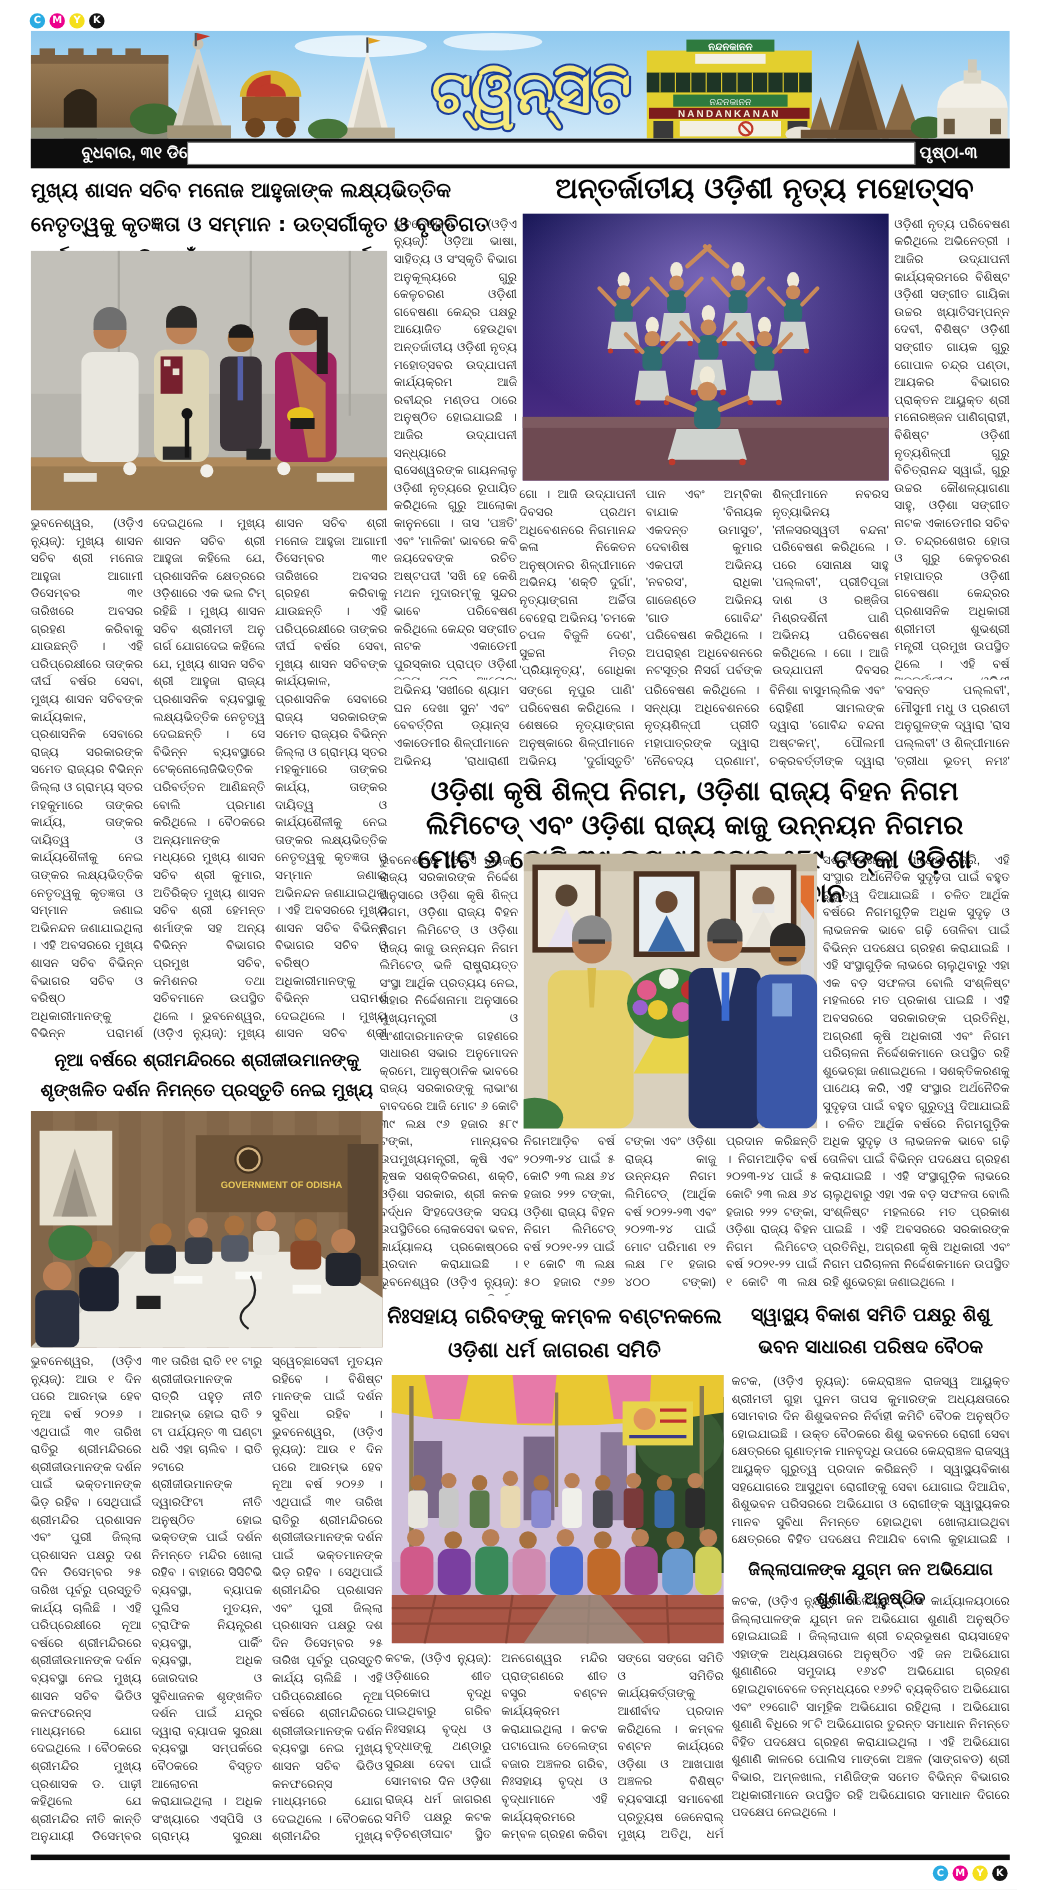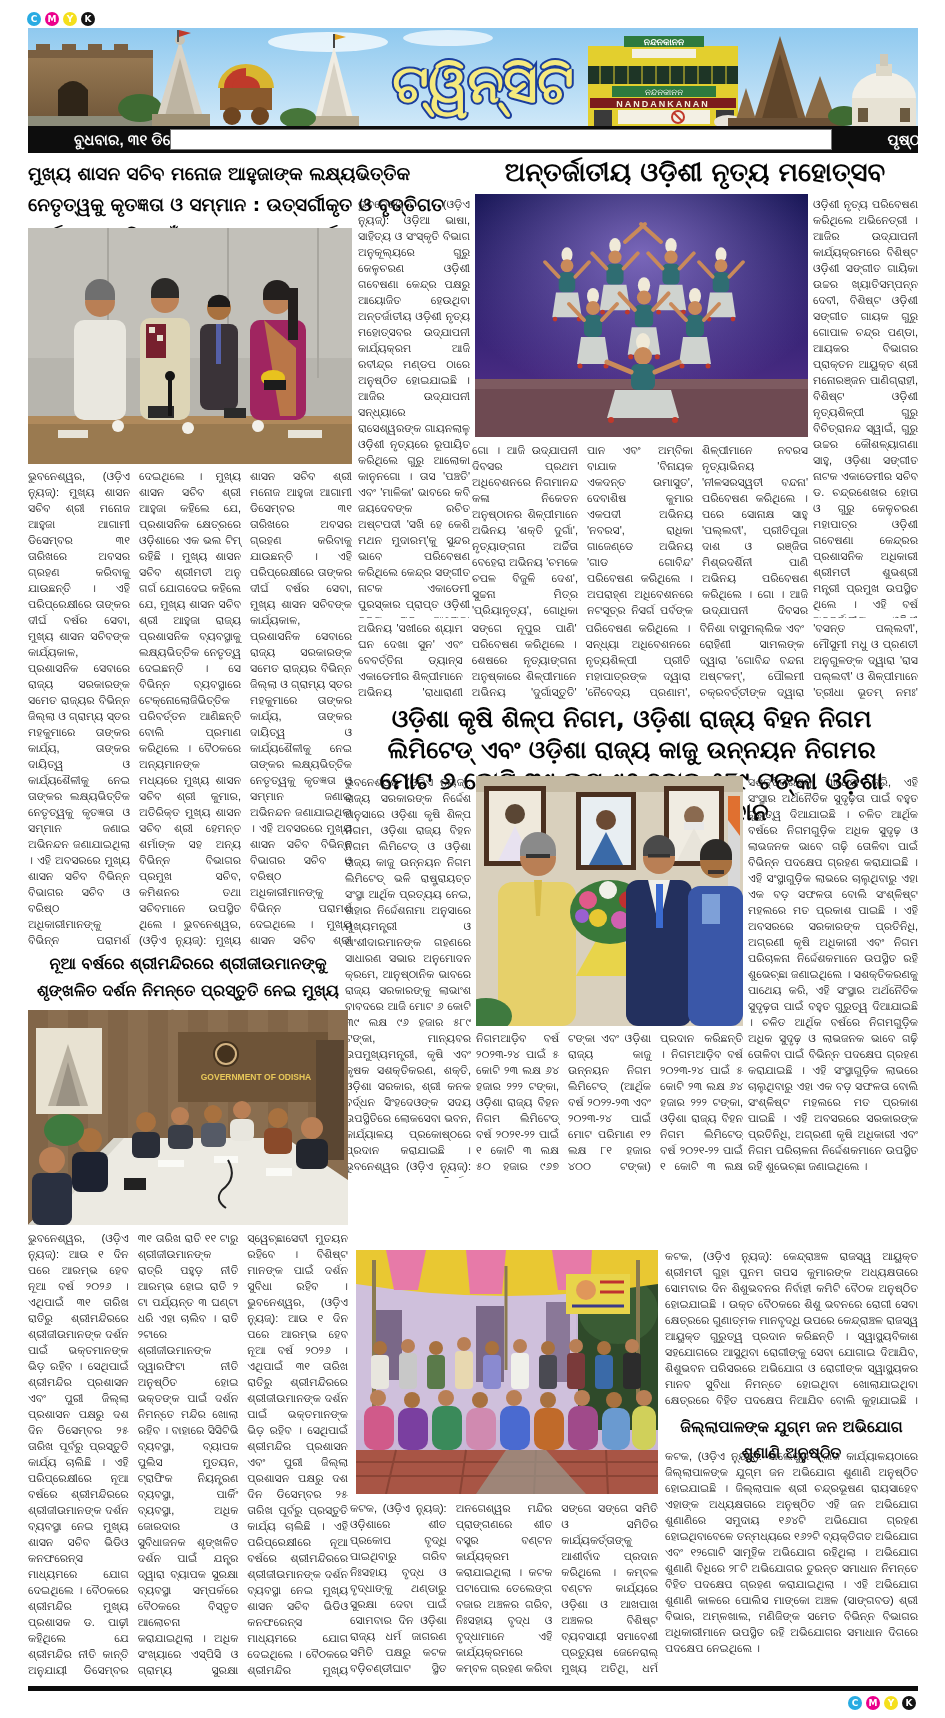--- a/index.html
+++ b/index.html
@@ -138,21 +138,21 @@
         <rect x="852" y="26" width="8" height="12" fill="#cfc9b8"></rect>
         <rect x="830" y="80" width="10" height="14" fill="#6b5a40"></rect>
           <rect x="872" y="80" width="10" height="14" fill="#6b5a40"></rect>
       </g>
     </svg>
   </div>
 
   <div class="abs datebar" style="left:28px;top:126px;width:890px;height:27px;">
     <div class="abs date" style="left:46px;top:5px;">ବୁଧବାର, ୩୧ ଡିସେମ୍ବର, ୨୦୨୫</div>
     <div class="abs whitebox" style="left:142px;top:3px;width:660px;height:19px;"></div>
-    <div class="abs pageno" style="left:808px;top:5px;width:104px;text-align:right;">ପୃଷ୍ଠା-୩</div>
+    <div class="abs pageno" style="left:808px;top:5px;width:104px;text-align:left;">ପୃଷ୍ଠା-୩</div>
   </div>
 
   <div class="abs headline" style="left:28px;top:158px;width:442px;height:64px;font-size:18.5px;line-height:31px;">ମୁଖ୍ୟ ଶାସନ ସଚିବ ମନୋଜ ଆହୁଜାଙ୍କ  ଲକ୍ଷ୍ୟଭିତ୍ତିକ ନେତୃତ୍ୱକୁ କୃତଜ୍ଞତା ଓ ସମ୍ମାନ :  ଉତ୍ସର୍ଗୀକୃତ ଓ ବୃତ୍ତିଗତ କାର୍ଯ୍ୟ ସଂସ୍କୃତି ପାଇଁ ପ୍ରେରଣା ଓ ପରାମର୍ଶ</div>
 
   <div class="abs headline center" style="left:472px;top:154px;width:446px;height:38px;font-size:26px;line-height:36px;">ଅନ୍ତର୍ଜାତୀୟ ଓଡ଼ିଶୀ ନୃତ୍ୟ ମହୋତ୍ସବ ଉଦ୍‌ଯାପିତ</div>
 
   <div class="abs" style="left:28px;top:228px;width:324px;height:236px;">
     <svg width="324" height="236" viewBox="0 0 324 236">
       <rect width="324" height="236" fill="#b7b5ae"></rect>
       <rect x="0" y="0" width="324" height="130" fill="#c2c0b9"></rect>
@@ -388,20 +388,21 @@
         <rect x="238" y="158" width="26" height="8" fill="#fafaf6"></rect>
         <path d="M200 150 q10 18 -6 30 q-8 10 4 18" stroke="#222" stroke-width="2" fill="none"></path>
         <rect x="96" y="168" width="22" height="12" fill="#222"></rect>
       </g>
       <ellipse cx="36" cy="120" rx="20" ry="16" fill="#3f7a3f"></ellipse>
     </svg>
   </div>
 
   <div class="abs bodytext cols3" style="left:28px;top:1230px;width:320px;height:452px;">ଭୁବନେଶ୍ୱର, (ଓଡ଼ିଏ ନ୍ୟୁଜ୍): ଆଉ ୧ ଦିନ ପରେ ଆରମ୍ଭ ହେବ ନୂଆ ବର୍ଷ ୨୦୨୬ । ଏଥିପାଇଁ ୩୧ ତାରିଖ ରାତିରୁ ଶ୍ରୀମନ୍ଦିରରେ ଶ୍ରୀଜୀଉମାନଙ୍କ ଦର୍ଶନ ପାଇଁ ଭକ୍ତମାନଙ୍କ ଭିଡ଼ ରହିବ । ସେଥିପାଇଁ ଶ୍ରୀମନ୍ଦିର ପ୍ରଶାସନ ଏବଂ ପୁରୀ ଜିଲ୍ଲା ପ୍ରଶାସନ ପକ୍ଷରୁ ଦଶ ଦିନ ଡିସେମ୍ବର ୨୫ ତାରିଖ ପୂର୍ବରୁ ପ୍ରସ୍ତୁତି କାର୍ଯ୍ୟ ଚାଲିଛି । ଏହି ପରିପ୍ରେକ୍ଷୀରେ ନୂଆ ବର୍ଷରେ ଶ୍ରୀମନ୍ଦିରରେ ଶ୍ରୀଜୀଉମାନଙ୍କ ଦର୍ଶନ ବ୍ୟବସ୍ଥା ନେଇ ମୁଖ୍ୟ ଶାସନ ସଚିବ ଭିଡିଓ କନଫରେନ୍ସ ମାଧ୍ୟମରେ ଯୋଗ ଦେଇଥିଲେ । ବୈଠକରେ ଶ୍ରୀମନ୍ଦିର ମୁଖ୍ୟ ପ୍ରଶାସକ ଡ. ପାଢ଼ୀ କହିଥିଲେ ଯେ ଶ୍ରୀମନ୍ଦିର ନୀତି କାନ୍ତି ଅନୁଯାୟୀ ଡିସେମ୍ବର ୩୧ ତାରିଖ ରାତି ୧୧ ଟାରୁ ଶ୍ରୀଜୀଉମାନଙ୍କ ରାତ୍ରି ପହୁଡ଼ ନୀତି ଆରମ୍ଭ ହୋଇ ରାତି ୨ ଟା ପର୍ଯ୍ୟନ୍ତ ୩ ଘଣ୍ଟା ଧରି ଏହା ଚାଲିବ । ରାତି ୨ଟାରେ ଶ୍ରୀଜୀଉମାନଙ୍କ ଦ୍ୱାରଫିଟା ନୀତି ଅନୁଷ୍ଠିତ ହୋଇ ଭକ୍ତଙ୍କ ପାଇଁ ଦର୍ଶନ ନିମନ୍ତେ ମନ୍ଦିର ଖୋଲା ରହିବ । ବାହାରେ ସିସିଟିଭି ବ୍ୟବସ୍ଥା, ବ୍ୟାପକ ପୁଲିସ ମୁତୟନ, ଟ୍ରାଫିକ ନିୟନ୍ତ୍ରଣ ବ୍ୟବସ୍ଥା, ପାର୍କିଂ ବ୍ୟବସ୍ଥା, ଅଧିକ ଜୋରଦାର ଓ ସୁବିଧାଜନକ ଶୃଙ୍ଖଳିତ ଦର୍ଶନ ପାଇଁ ଯନ୍ତ୍ର ଦ୍ୱାରା ବ୍ୟାପକ ସୁରକ୍ଷା ବ୍ୟବସ୍ଥା ସମ୍ପର୍କରେ ବୈଠକରେ ବିସ୍ତୃତ ଆଲୋଚନା କରାଯାଇଥିଲା । ଅଧିକ ସଂଖ୍ୟାରେ ଏସ୍‌ପିସି ଓ ଗ୍ରାମ୍ୟ ସୁରକ୍ଷା ସ୍ୱେଚ୍ଛାସେବୀ ମୁତୟନ ରହିବେ । ବିଶିଷ୍ଟ ମାନଙ୍କ ପାଇଁ ଦର୍ଶନ ସୁବିଧା ରହିବ । ଭୁବନେଶ୍ୱର, (ଓଡ଼ିଏ ନ୍ୟୁଜ୍): ଆଉ ୧ ଦିନ ପରେ ଆରମ୍ଭ ହେବ ନୂଆ ବର୍ଷ ୨୦୨୬ । ଏଥିପାଇଁ ୩୧ ତାରିଖ ରାତିରୁ ଶ୍ରୀମନ୍ଦିରରେ ଶ୍ରୀଜୀଉମାନଙ୍କ ଦର୍ଶନ ପାଇଁ ଭକ୍ତମାନଙ୍କ ଭିଡ଼ ରହିବ । ସେଥିପାଇଁ ଶ୍ରୀମନ୍ଦିର ପ୍ରଶାସନ ଏବଂ ପୁରୀ ଜିଲ୍ଲା ପ୍ରଶାସନ ପକ୍ଷରୁ ଦଶ ଦିନ ଡିସେମ୍ବର ୨୫ ତାରିଖ ପୂର୍ବରୁ ପ୍ରସ୍ତୁତି କାର୍ଯ୍ୟ ଚାଲିଛି । ଏହି ପରିପ୍ରେକ୍ଷୀରେ ନୂଆ ବର୍ଷରେ ଶ୍ରୀମନ୍ଦିରରେ ଶ୍ରୀଜୀଉମାନଙ୍କ ଦର୍ଶନ ବ୍ୟବସ୍ଥା ନେଇ ମୁଖ୍ୟ ଶାସନ ସଚିବ ଭିଡିଓ କନଫରେନ୍ସ ମାଧ୍ୟମରେ ଯୋଗ ଦେଇଥିଲେ । ବୈଠକରେ ଶ୍ରୀମନ୍ଦିର ମୁଖ୍ୟ ପ୍ରଶାସକ ଡ. ପାଢ଼ୀ କହିଥିଲେ ଯେ ଶ୍ରୀମନ୍ଦିର ନୀତି କାନ୍ତି ଅନୁଯାୟୀ ଡିସେମ୍ବର ୩୧ ତାରିଖ ରାତି ୧୧ ଟାରୁ ଶ୍ରୀଜୀଉମାନଙ୍କ ରାତ୍ରି ପହୁଡ଼ ନୀତି ଆରମ୍ଭ ହୋଇ ରାତି ୨ ଟା ପର୍ଯ୍ୟନ୍ତ ୩ ଘଣ୍ଟା ଧରି ଏହା ଚାଲିବ । ରାତି ୨ଟାରେ ଶ୍ରୀଜୀଉମାନଙ୍କ ଦ୍ୱାରଫିଟା ନୀତି ଅନୁଷ୍ଠିତ ହୋଇ ଭକ୍ତଙ୍କ ପାଇଁ ଦର୍ଶନ ନିମନ୍ତେ ମନ୍ଦିର ଖୋଲା ରହିବ । ବାହାରେ ସିସିଟିଭି ବ୍ୟବସ୍ଥା, ବ୍ୟାପକ ପୁଲିସ ମୁତୟନ, ଟ୍ରାଫିକ ନିୟନ୍ତ୍ରଣ ବ୍ୟବସ୍ଥା, ପାର୍କିଂ ବ୍ୟବସ୍ଥା, ଅଧିକ ଜୋରଦାର ଓ ସୁବିଧାଜନକ ଶୃଙ୍ଖଳିତ ଦର୍ଶନ ପାଇଁ ଯନ୍ତ୍ର ଦ୍ୱାରା ବ୍ୟାପକ ସୁରକ୍ଷା ବ୍ୟବସ୍ଥା ସମ୍ପର୍କରେ ବୈଠକରେ ବିସ୍ତୃତ ଆଲୋଚନା କରାଯାଇଥିଲା । ଅଧିକ ସଂଖ୍ୟାରେ ଏସ୍‌ପିସି ଓ ଗ୍ରାମ୍ୟ ସୁରକ୍ଷା ସ୍ୱେଚ୍ଛାସେବୀ ମୁତୟନ ରହିବେ । ବିଶିଷ୍ଟ ମାନଙ୍କ ପାଇଁ ଦର୍ଶନ ସୁବିଧା ରହିବ ।</div>
 
+  <div class="abs headline center" style="left:350px;top:1182px;width:308px;height:64px;font-size:19px;line-height:31px;">ନିଃସହାୟ ଗରିବଙ୍କୁ କମ୍ବଳ ବଣ୍ଟନକଲେ ଓଡ଼ିଶା ଧର୍ମ ଜାଗରଣ  ସମିତି</div>
 
   <div class="abs" style="left:356px;top:1250px;width:302px;height:244px;">
     <svg width="302" height="244" viewBox="0 0 302 244">
       <rect width="302" height="244" fill="#c9b8d8"></rect>
       <g>
         <rect x="0" y="30" width="220" height="140" fill="#cfc0dc"></rect>
         <rect x="20" y="60" width="26" height="70" fill="#7a6888"></rect>
         <rect x="120" y="56" width="28" height="76" fill="#7a6888"></rect>
         <rect x="190" y="52" width="24" height="80" fill="#8a7898"></rect>
         <rect x="222" y="20" width="80" height="160" fill="#2f4a2a"></rect>
@@ -473,20 +474,21 @@
         <line x1="110" y1="200" x2="104" y2="244" stroke="#8a4435" stroke-width="2"></line>
         <line x1="180" y1="200" x2="178" y2="244" stroke="#8a4435" stroke-width="2"></line>
         <line x1="250" y1="200" x2="252" y2="244" stroke="#8a4435" stroke-width="2"></line>
         <path d="M120 244 L150 200 L190 200 L230 244 Z" fill="#9a9a8e" opacity="0.7"></path>
       </g>
     </svg>
   </div>
 
   <div class="abs bodytext cols3" style="left:350px;top:1500px;width:308px;height:186px;">କଟକ, (ଓଡ଼ିଏ ନ୍ୟୁଜ୍): ଓଡ଼ିଶାରେ ଶୀତ ପ୍ରକୋପ ବୃଦ୍ଧି ପାଇଥିବାରୁ ଗରିବ ନିଃସହାୟ ବୃଦ୍ଧ ଓ ବୃଦ୍ଧାଙ୍କୁ ଥଣ୍ଡାରୁ ସୁରକ୍ଷା ଦେବା ପାଇଁ ସୋମବାର ଦିନ ଓଡ଼ିଶା ରାଜ୍ୟ ଧର୍ମ ଜାଗରଣ ସମିତି ପକ୍ଷରୁ କଟକ ବଡ଼ିଚଣ୍ଡୀଘାଟ ସ୍ଥିତ ଅନଗେଶ୍ୱର ମନ୍ଦିର ପ୍ରାଙ୍ଗଣରେ ଶୀତ ବସ୍ତ୍ର ବଣ୍ଟନ କାର୍ଯ୍ୟକ୍ରମ କରାଯାଇଥିଲା । କଟକ ପଟାପୋଲ ତେଲେଙ୍ଗ ବଜାର ଅଞ୍ଚଳର ଗରିବ, ନିଃସହାୟ ବୃଦ୍ଧ ଓ ବୃଦ୍ଧାମାନେ ଏହି କାର୍ଯ୍ୟକ୍ରମରେ କମ୍ବଳ ଗ୍ରହଣ କରିବା ସଙ୍ଗେ ସଙ୍ଗେ ସମିତି ଓ ସମିତିର କାର୍ଯ୍ୟକର୍ତ୍ତାଙ୍କୁ ଆଶୀର୍ବାଦ ପ୍ରଦାନ କରିଥିଲେ । କମ୍ବଳ ବଣ୍ଟନ କାର୍ଯ୍ୟରେ ଓଡ଼ିଶା ଓ ଆଖପାଖ ଅଞ୍ଚଳର ବିଶିଷ୍ଟ ବ୍ୟବସାୟୀ ସମାବେଶୀ ପ୍ରତ୍ୟୁଷ ଜେନେରାଲ୍ ମୁଖ୍ୟ ଅତିଥି, ଧର୍ମ ଜାଗରଣର ପୂର୍ବ ଭାରତ କ୍ଷେତ୍ର ପ୍ରମୁଖ ବିଜୟ କୁମାର ଶୁକ୍ଲା ସମ୍ମାନନୀୟ ଅତିଥି ରୂପେ ଯୋଗ ଦେଇଥିଲେ । ରାଜ୍ୟ ଧର୍ମଜାଗରଣ ସମିତିର ସଭାପତି ଚେତନାଥ ପ୍ରଧାନ, ଉପସଭାପତି ତିରୁପତି ଅଗ୍ରୱାଲ, ସଂଯୋଜକ ମଦନ ମହନ୍ତ, ଥାଇରାମ୍ ଦାରୁ, ମହାନ୍ତି, ସାର୍ଥକ ନାୟକ, ସାହୁ, ଗୋପୀନାଥ ଏନ୍.ଶିବଶଙ୍କର ରାଓ, ବି. ରାଓ, ଏ.ସାବିତ୍ରୀ ପ୍ରମୁଖ କାର୍ଯ୍ୟକର୍ତ୍ତା ମାନେ କମ୍ବଳ ବଣ୍ଟନ କାର୍ଯ୍ୟକ୍ରମ ପରିଚାଳନା କରିଥିଲେ । ଶେଷରେ ଧ୍ରୁବ ଚରଣ ସାହୁ ଏହି ସାଧୁ ଉଦ୍ୟମ ଏବଂ ସହଯୋଗ ପାଇଁ ଧନ୍ୟବାଦ ଦେଇଥିଲେ ।</div>
 
+  <div class="abs headline center" style="left:665px;top:1182px;width:253px;height:60px;font-size:17px;line-height:29px;">ସ୍ୱାସ୍ଥ୍ୟ ବିକାଶ ସମିତି ପକ୍ଷରୁ ଶିଶୁ ଭବନ ସାଧାରଣ ପରିଷଦ ବୈଠକ</div>
 
   <div class="abs bodytext" style="left:665px;top:1248px;width:253px;height:162px;">କଟକ, (ଓଡ଼ିଏ ନ୍ୟୁଜ୍): କେନ୍ଦ୍ରାଞ୍ଚଳ ରାଜସ୍ୱ ଆୟୁକ୍ତ ଶ୍ରୀମତୀ ଗୁହା ପୁନମ ତାପସ କୁମାରଙ୍କ ଅଧ୍ୟକ୍ଷତାରେ ସୋମବାର ଦିନ ଶିଶୁଭବନର ନିର୍ବାହୀ କମିଟି ବୈଠକ ଅନୁଷ୍ଠିତ ହୋଇଯାଇଛି । ଉକ୍ତ ବୈଠକରେ ଶିଶୁ ଭବନରେ ରୋଗୀ ସେବା କ୍ଷେତ୍ରରେ ଗୁଣାତ୍ମକ ମାନବୃଦ୍ଧି ଉପରେ କେନ୍ଦ୍ରାଞ୍ଚଳ ରାଜସ୍ୱ ଆୟୁକ୍ତ ଗୁରୁତ୍ୱ ପ୍ରଦାନ କରିଛନ୍ତି । ସ୍ୱାସ୍ଥ୍ୟବିକାଶ ସହଯୋଗରେ ଆସୁଥିବା ରୋଗୀଙ୍କୁ ସେବା ଯୋଗାଇ ଦିଆଯିବ, ଶିଶୁଭବନ ପରିସରରେ ଅଭିଯୋଗ ଓ ରୋଗୀଙ୍କ ସ୍ୱାସ୍ଥ୍ୟକର ମାନବ ସୁବିଧା ନିମନ୍ତେ ହୋଇଥିବା ଖୋଲାଯାଇଥିବା କ୍ଷେତ୍ରରେ ବିହିତ ପଦକ୍ଷେପ ନିଆଯିବ ବୋଲି କୁହାଯାଇଛି । ମୁକ୍ତାତ୍ମକ ଅଭିଯୋଗ ଶୁଣାଣି ଦୃଷ୍ଟି ଦେବା ସହ ଶିଶୁଭବନ ପରିସର ମଧ୍ୟରେ ସ୍ଥାନ ନିର୍ଣ୍ଣୟ କରାଯାଇ ଟେଣ୍ଡରଗୋଳ ନିୟୋଜନ କରାଯିବ ଏବଂ ରୋଗୀ ମାନଙ୍କୁ ଭଲ ଭାବରେ ଯେଉଁ ଯେଉଁ ପଦକ୍ଷେପ ଦିଆଯିବ ତାହା ଶିଶୁ ଭବନ ଅଧିକାରୀଙ୍କୁ ନିର୍ଦ୍ଦେଶ ଦିଆଯାଇଛି । ଉକ୍ତ ବୈଠକରେ ନିର୍ବାହୀ କମିଟି ଓ ପରିଚାଳନାର ସମସ୍ତ ଶିଶୁଭବନ ଓ କର୍ତ୍ତୃପକ୍ଷ ପ୍ରମୁଖ ଉପସ୍ଥିତ ଥିଲେ ।</div>
 
   <div class="abs headline center" style="left:665px;top:1414px;width:253px;height:28px;font-size:15.5px;line-height:26px;">ଜିଲ୍ଲାପାଳଙ୍କ ଯୁଗ୍ମ ଜନ ଅଭିଯୋଗ ଶୁଣାଣି ଅନୁଷ୍ଠିତ</div>
 
   <div class="abs bodytext" style="left:665px;top:1448px;width:253px;height:230px;">କଟକ, (ଓଡ଼ିଏ ନ୍ୟୁଜ୍): ସାଲେପୁର ବ୍ଲକ କାର୍ଯ୍ୟାଳୟଠାରେ ଜିଲ୍ଲାପାଳଙ୍କ ଯୁଗ୍ମ ଜନ ଅଭିଯୋଗ ଶୁଣାଣି ଅନୁଷ୍ଠିତ ହୋଇଯାଇଛି । ଜିଲ୍ଲାପାଳ ଶ୍ରୀ ଚନ୍ଦ୍ରଭୂଷଣ ରାୟସାହେବ ଏହାଙ୍କ ଅଧ୍ୟକ୍ଷତାରେ ଅନୁଷ୍ଠିତ ଏହି ଜନ ଅଭିଯୋଗ ଶୁଣାଣିରେ ସମୁଦାୟ ୧୬୪ଟି ଅଭିଯୋଗ ଗ୍ରହଣ ହୋଇଥିବାବେଳେ ତନ୍ମଧ୍ୟରେ ୧୬୨ଟି ବ୍ୟକ୍ତିଗତ ଅଭିଯୋଗ ଏବଂ ୧୨ଗୋଟି ସାମୂହିକ ଅଭିଯୋଗ ରହିଥିଲା । ଅଭିଯୋଗ ଶୁଣାଣି ବିଧିରେ ୨୮ଟି ଅଭିଯୋଗର ତୁରନ୍ତ ସମାଧାନ ନିମନ୍ତେ ବିହିତ ପଦକ୍ଷେପ ଗ୍ରହଣ କରାଯାଇଥିଲା । ଏହି ଅଭିଯୋଗ ଶୁଣାଣି କାଳରେ ପୋଲିସ ମାଙ୍କୋ ଅଞ୍ଚଳ (ସାଙ୍ଗବଡ) ଶ୍ରୀ ବିଭାର, ଅମ୍ଳଖାଲ, ମଣିଜିଙ୍କ ସମେତ ବିଭିନ୍ନ ବିଭାଗର ଅଧିକାରୀମାନେ ଉପସ୍ଥିତ ରହି ଅଭିଯୋଗର ସମାଧାନ ଦିଗରେ ପଦକ୍ଷେପ ନେଇଥିଲେ ।</div>
 
   <div class="abs rule" style="left:28px;top:1686px;width:890px;height:5px;"></div>
 
   <div class="abs cmyk" style="left:848px;top:1696px;">

